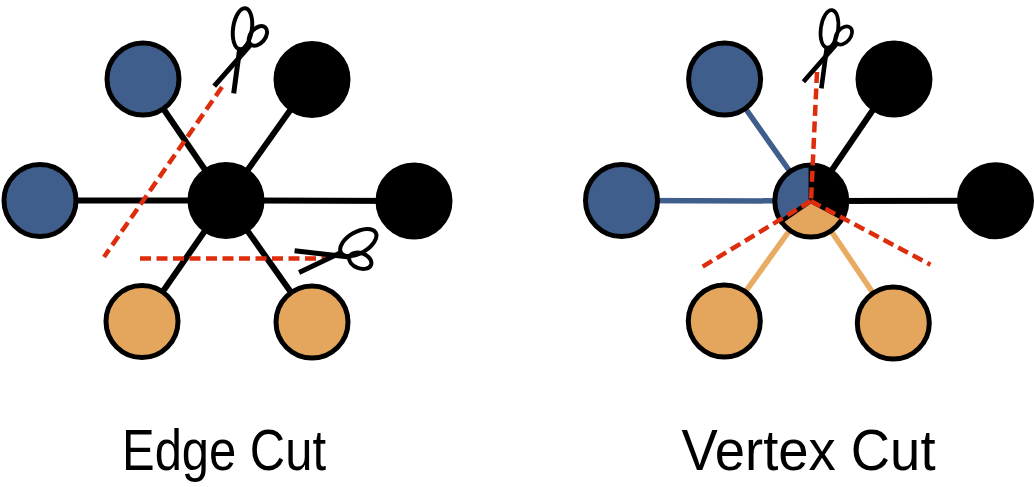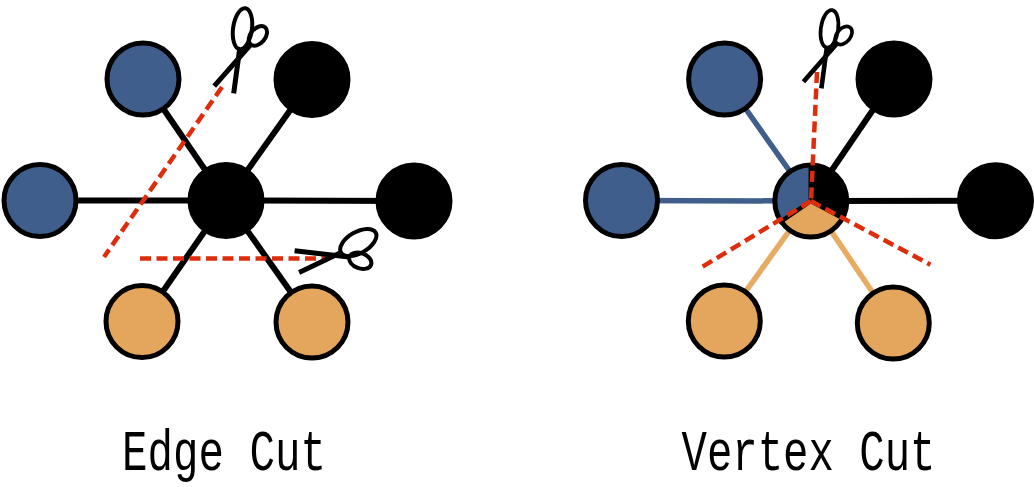--- a/index.html
+++ b/index.html
@@ -1,16 +1,16 @@
 <!DOCTYPE html>
 <html><head>
 <meta charset="utf-8">
 <style>
   html,body{margin:0;padding:0;background:#fff;}
-  .wrap{width:906px;height:487px;position:relative;font-family:Liberation Mono, monospace;}
+  .wrap{width:906px;height:487px;position:relative;font-family:Liberation Sans, sans-serif;}
 </style>
 </head>
 <body>
 <div class="wrap">
 <svg width="1034" height="487" viewBox="0 0 1034 487" xmlns="http://www.w3.org/2000/svg">
   <defs>
     <g id="scisL">
 
       <line x1="-43" y1="-5.2" x2="11.5" y2="1" stroke="#000" stroke-width="5"></line>
       <line x1="-38.5" y1="16.5" x2="4.5" y2="-4" stroke="#000" stroke-width="5"></line>

